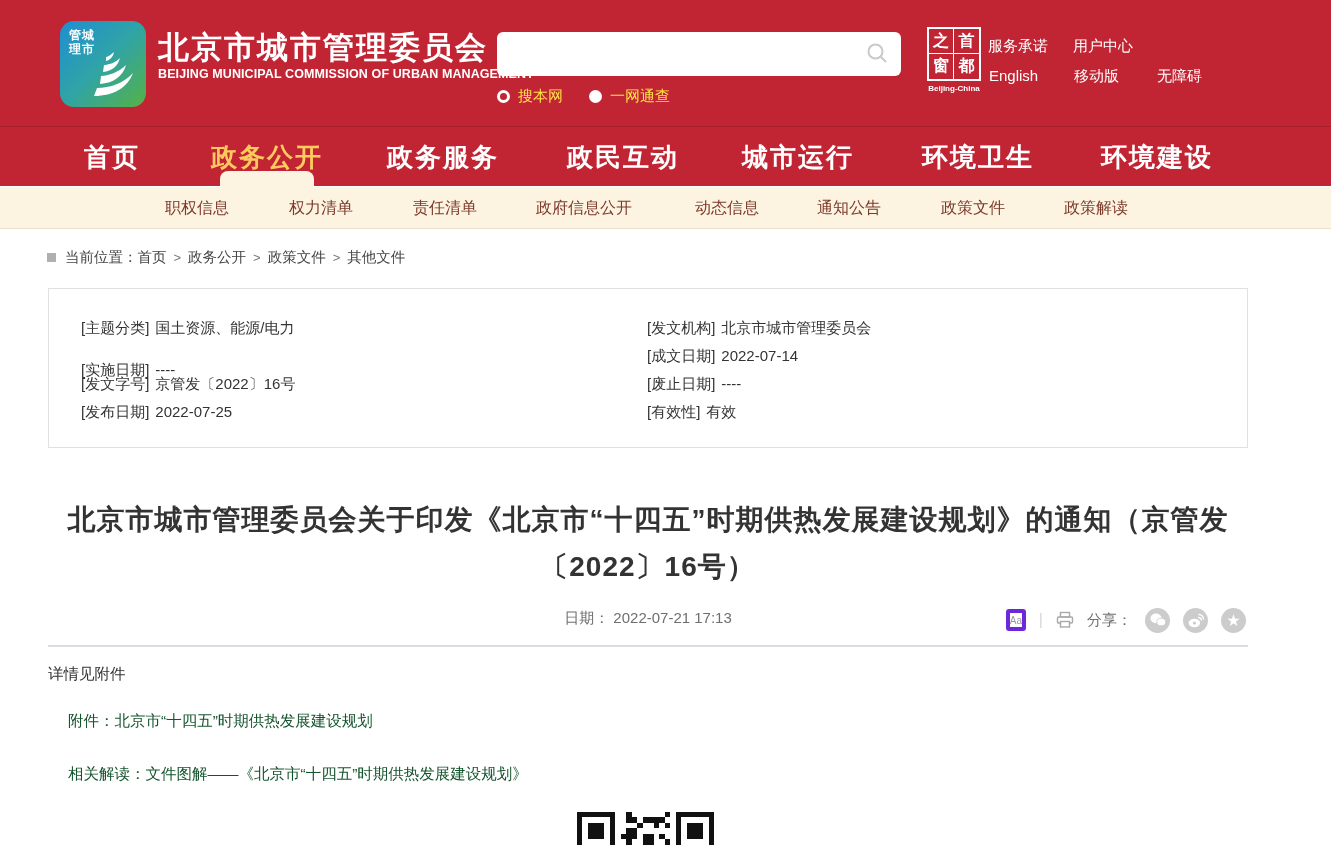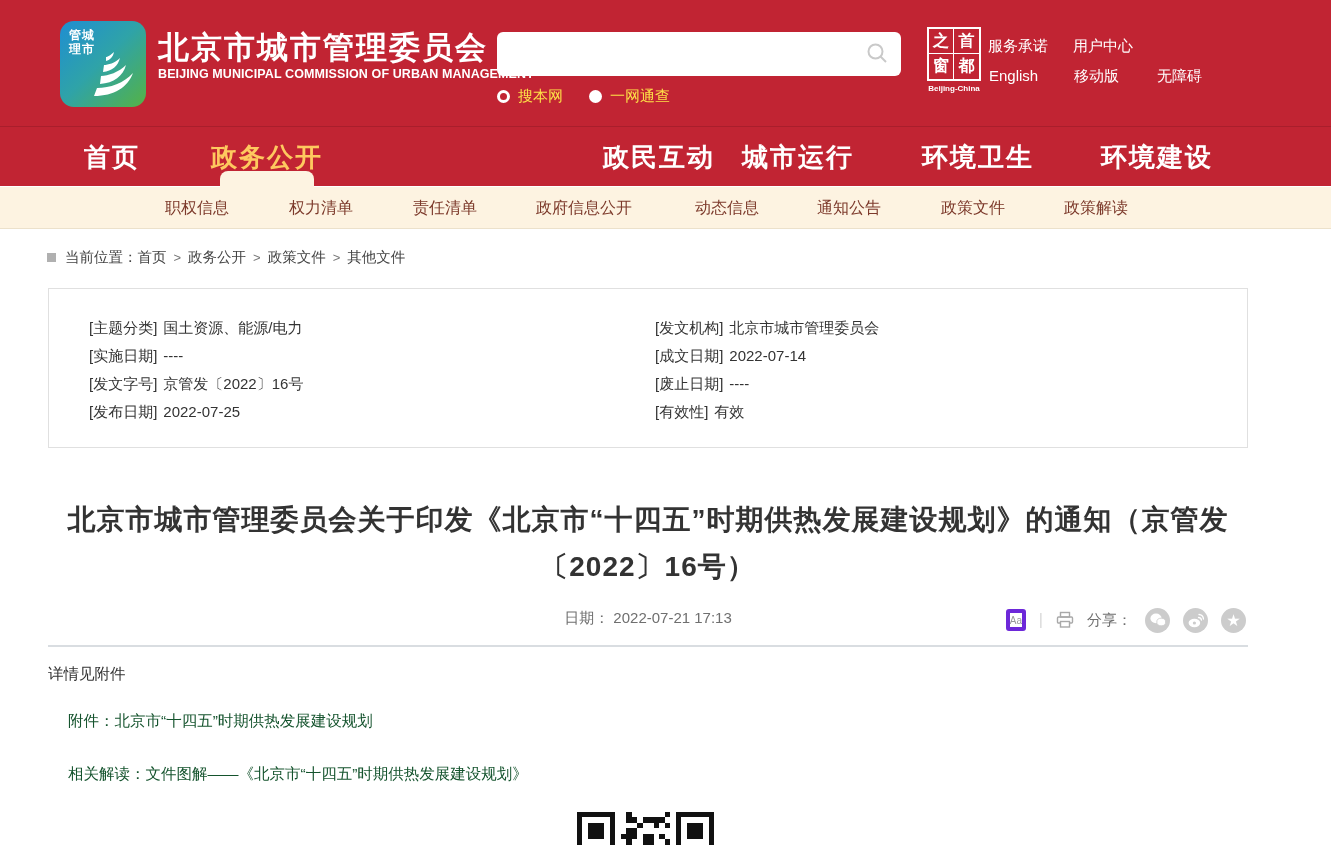--- a/index.html
+++ b/index.html
@@ -46,21 +46,21 @@
     font-size:16px; text-decoration:none; white-space:nowrap; cursor:pointer; }
 
   
   .breadcrumb { position:absolute; left:47px; top:247px; height:20px; display:flex; align-items:center; font-size:14.5px; color:#444; }
   .crumb-icon { width:9px; height:9px; background:#b0b0b0; margin-right:9px; }
   .crumb-sep { color:#777; margin:0 7px; font-size:13px; }
   .crumb-link { color:#444; text-decoration:none; cursor:pointer; }
 
   
   .meta-box { position:absolute; left:48px; top:288px; width:1200px; height:160px; border:1px solid #e0e0e0; background:#fff; }
-  .meta-row { position:absolute; height:20px; font-size:15px; color:#333; white-space:nowrap;margin-left:8px; }
+  .meta-row { position:absolute; height:20px; font-size:15px; color:#333; white-space:nowrap; }
   .meta-label { margin-right:6px; }
 
   
   .article-title { position:absolute; left:48px; top:496px; width:1200px; text-align:center; color:#333;
     font-size:28px; font-weight:bold; line-height:47px; letter-spacing:1px; }
   .date-row { position:absolute; left:48px; top:606px; width:1200px; height:28px; }
   .date-text { position:absolute; left:50%; transform:translateX(-50%); top:3px; font-size:15px; color:#6f6f6f; white-space:nowrap; }
   .tools { position:absolute; right:2px; top:0; height:28px; display:flex; align-items:center; gap:13px; }
   .fontsize-btn { width:20px; height:22px; border:4px solid #6d28d9; border-radius:3px; color:#999; font-size:10px;
     display:flex; align-items:center; justify-content:center; background:#fff; cursor:pointer; }
@@ -135,21 +135,22 @@
     <a class="qlink" style="left:1073px; top:37px;">用户中心</a>
     <a class="qlink" style="left:989px; top:67px;">English</a>
     <a class="qlink" style="left:1074px; top:67px;">移动版</a>
     <a class="qlink" style="left:1157px; top:67px;">无障碍</a>
   </div>
 
   <div class="mainnav">
     <div class="nav-tab-marker" style="left:267px;"></div>
     <a class="nav-item" style="left:112px;">首页</a>
     <a class="nav-item active" style="left:267px;">政务公开</a>
-    <a class="nav-item" style="left:623px;margin-left:36px;">政民互动</a>
+    <a class="nav-item" style="left:443px;">政务服务</a>
+    <a class="nav-item" style="left:623px;">政民互动</a>
     <a class="nav-item" style="left:798px;">城市运行</a>
     <a class="nav-item" style="left:978px;">环境卫生</a>
     <a class="nav-item" style="left:1157px;">环境建设</a>
   </div>
 
   <div class="subnav">
     <a class="subnav-item" style="left:197px;">职权信息</a>
     <a class="subnav-item" style="left:321px;">权力清单</a>
     <a class="subnav-item" style="left:445px;">责任清单</a>
     <a class="subnav-item" style="left:584px;">政府信息公开</a>
@@ -168,21 +169,21 @@
     <span class="crumb-sep">&gt;</span>
     <a class="crumb-link">政策文件</a>
     <span class="crumb-sep">&gt;</span>
     <a class="crumb-link">其他文件</a>
   </div>
 
   <div class="meta-box">
     <div class="meta-row" style="left:32px; top:30px;">
       <span class="meta-label">[主题分类]</span><span>国土资源、能源/电力</span>
     </div>
-    <div class="meta-row" style="left:32px; top:58px;">
+    <div class="meta-row" style="left:32px; top:72px;">
       <span class="meta-label">[实施日期]</span><span>----</span>
     </div>
     <div class="meta-row" style="left:32px; top:86px;">
       <span class="meta-label">[发文字号]</span><span>京管发〔2022〕16号</span>
     </div>
     <div class="meta-row" style="left:32px; top:114px;">
       <span class="meta-label">[发布日期]</span><span>2022-07-25</span>
     </div>
     <div class="meta-row" style="left:598px; top:30px;">
       <span class="meta-label">[发文机构]</span><span>北京市城市管理委员会</span>

